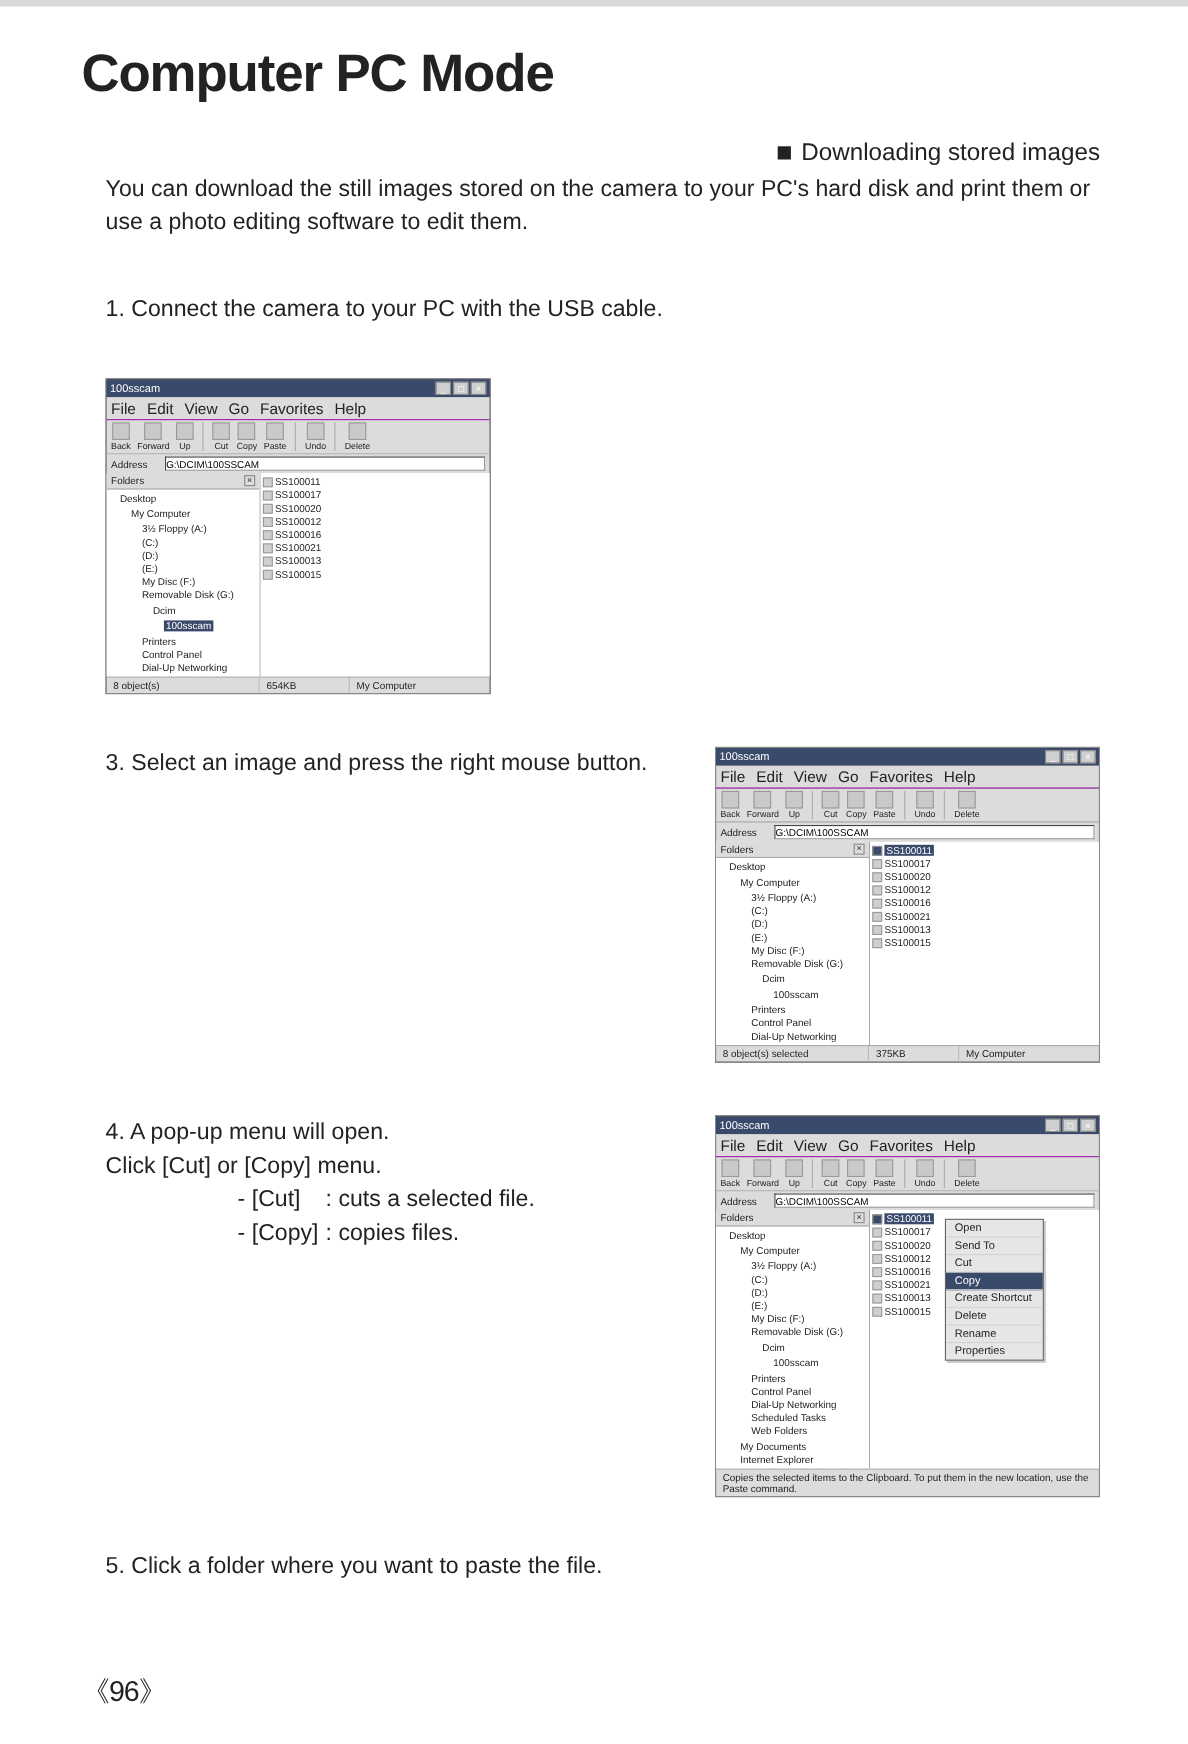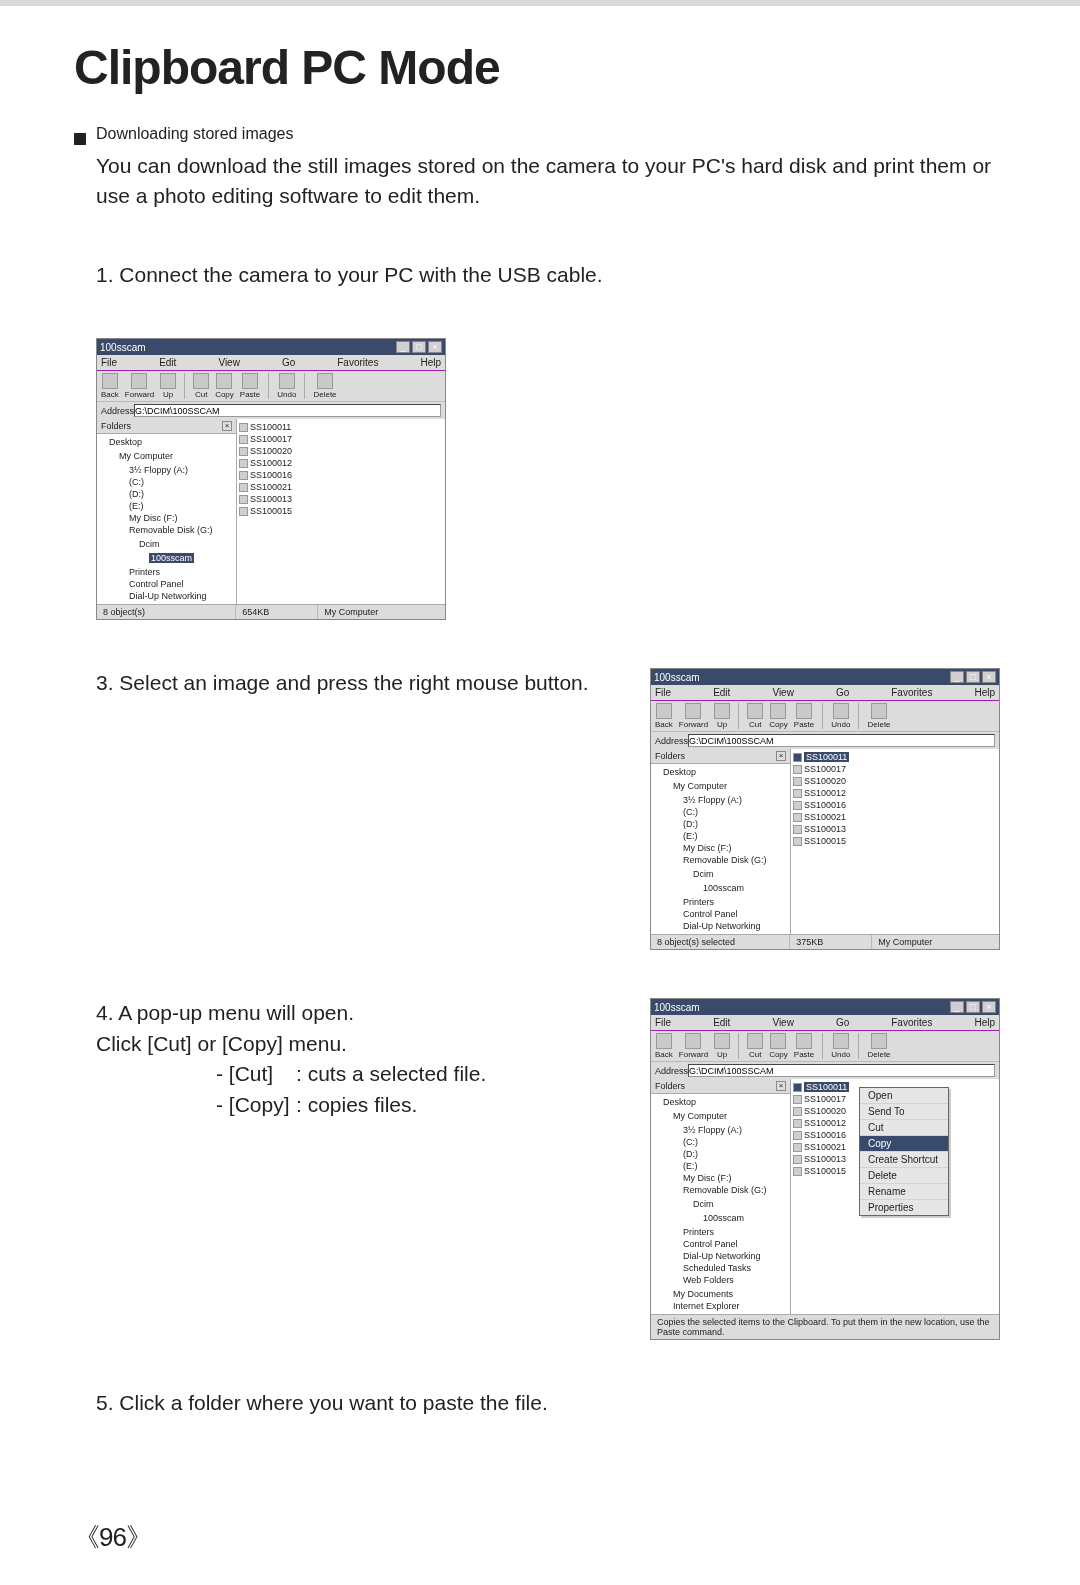--- a/index.html
+++ b/index.html
@@ -16,21 +16,21 @@
     }
     .page-title {
       font-size: 48px; font-weight: 800; letter-spacing:-1px;
       padding: 40px 0 0 74px;
     }
     .section {
       padding: 30px 80px 0 74px;
     }
     .bullet-row {
       display:flex; align-items:flex-start; gap:10px;
-      font-size:16px; margin-bottom:6px;
+      font-size:22px; margin-bottom:6px;justify-content:flex-end;
     }
     .bullet { width:12px; height:12px; background:#222; margin-top:8px; flex:none;}
     .intro-text { font-size:21px; line-height:1.45; padding-left:22px; }
     .steps { padding-left:22px; }
     .step {
       display:flex; gap:40px; align-items:flex-start;
       margin-top:48px;
     }
     .step-text { flex:1; font-size:21px; line-height:1.45; }
     .step .screenshot { flex:none; }
@@ -44,26 +44,26 @@
       font-size:9px; color:#222;
     }
     .titlebar {
       background:#3a4a6a; color:#fff;
       display:flex; align-items:center; justify-content:space-between;
       padding:2px 3px; font-size:10px;
     }
     .titlebar .btns { display:flex; gap:2px; }
     .winbtn { width:14px; height:12px; background:#cfcfcf; border:1px solid #888;
       display:flex; align-items:center; justify-content:center; font-size:9px;}
-    .menubar { background:#dcdcdc; padding:2px 4px; font-size:10px; display:flex; gap:10px;justify-content:space-between;}
+    .menubar { background:#dcdcdc; padding:2px 4px; font-size:14px; display:flex; gap:10px;}
     .toolbar { background:#dcdcdc; padding:2px 4px; display:flex; gap:6px; border-top:1px solid #a21caf;}
     .toolbtn { display:flex; flex-direction:column; align-items:center; font-size:8px; gap:1px;}
     .toolicon { width:16px; height:16px; background:#c9c9c9; border:1px solid #999;}
     .toolbar .sep { width:1px; background:#aaa; margin:0 2px;}
-    .addrbar { background:#dcdcdc; padding:2px 4px; font-size:9px; display:flex; gap:0; align-items:center; border-top:1px solid #bbb;}
+    .addrbar { background:#dcdcdc; padding:2px 4px; font-size:9px; display:flex; gap:16px; align-items:center; border-top:1px solid #bbb;}
     .addrbar input { flex:1; font-size:9px; height:13px; border:1px inset #999; background:#fff;}
     .panes { display:flex; height:185px; background:#fff; }
     .panes.tall { height:235px;}
     .tree {
       width:140px; border-right:1px solid #aaa; background:#fff;
       font-size:9px; padding:2px; overflow:hidden;
     }
     .tree-header { background:#dcdcdc; margin:-2px -2px 2px -2px; padding:2px 4px;
       display:flex; justify-content:space-between; align-items:center; border-bottom:1px solid #aaa;}
     .tree-close { width:10px; height:10px; border:1px solid #888; background:#ddd;
@@ -94,21 +94,21 @@
     .pagenum {
       position:absolute; bottom:30px; left:74px;
       font-size:26px; letter-spacing:-1px;
     }
   </style>
 </head>
 <body>
 
 <div class="toprule"></div>
 
-<div class="page-title">Clipboard PC Mode</div>
+<div class="page-title">Computer PC Mode</div>
 
 <div class="section">
   <div class="bullet-row">
     <div class="bullet"></div>
     <div>Downloading stored images</div>
   </div>
   <div class="intro-text">You can download the still images stored on the camera to your PC's hard disk and print them or use a photo editing software to edit them.</div>
 
   <div class="steps">
     <div class="step">

